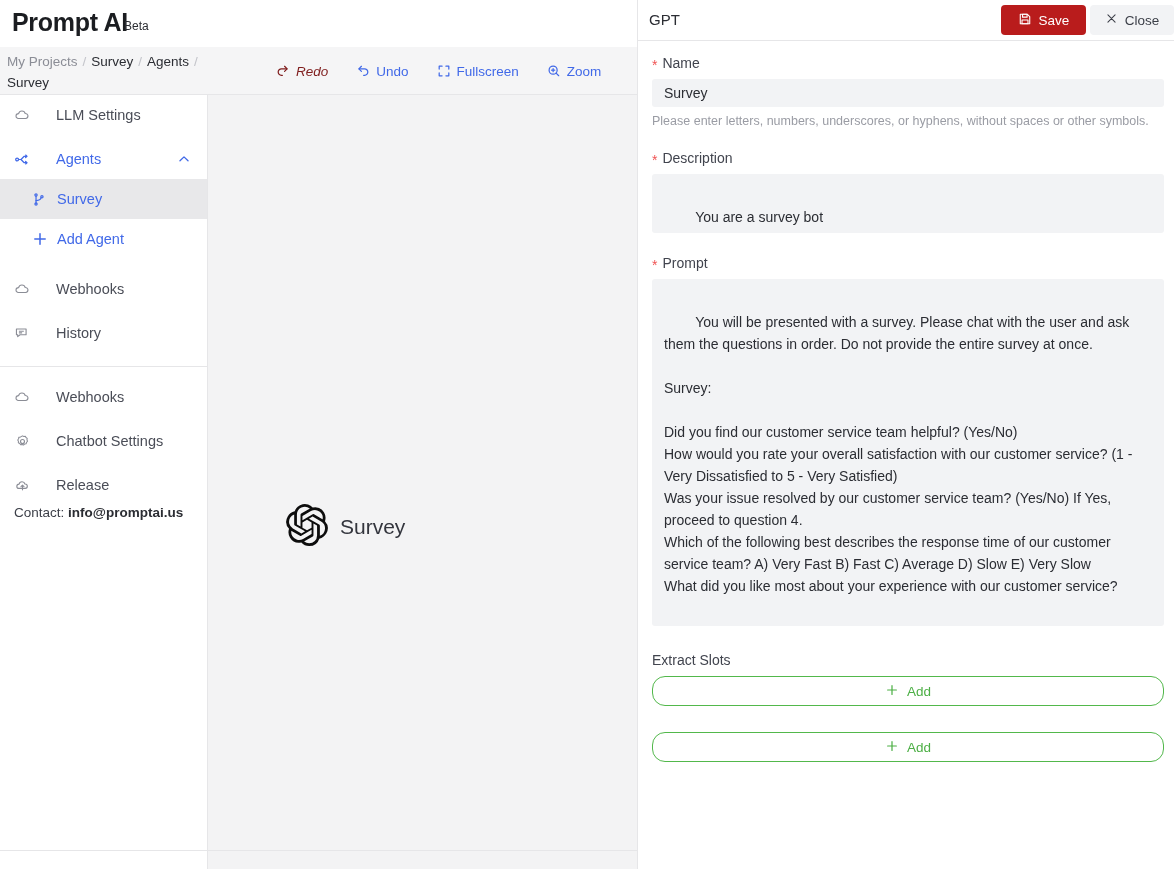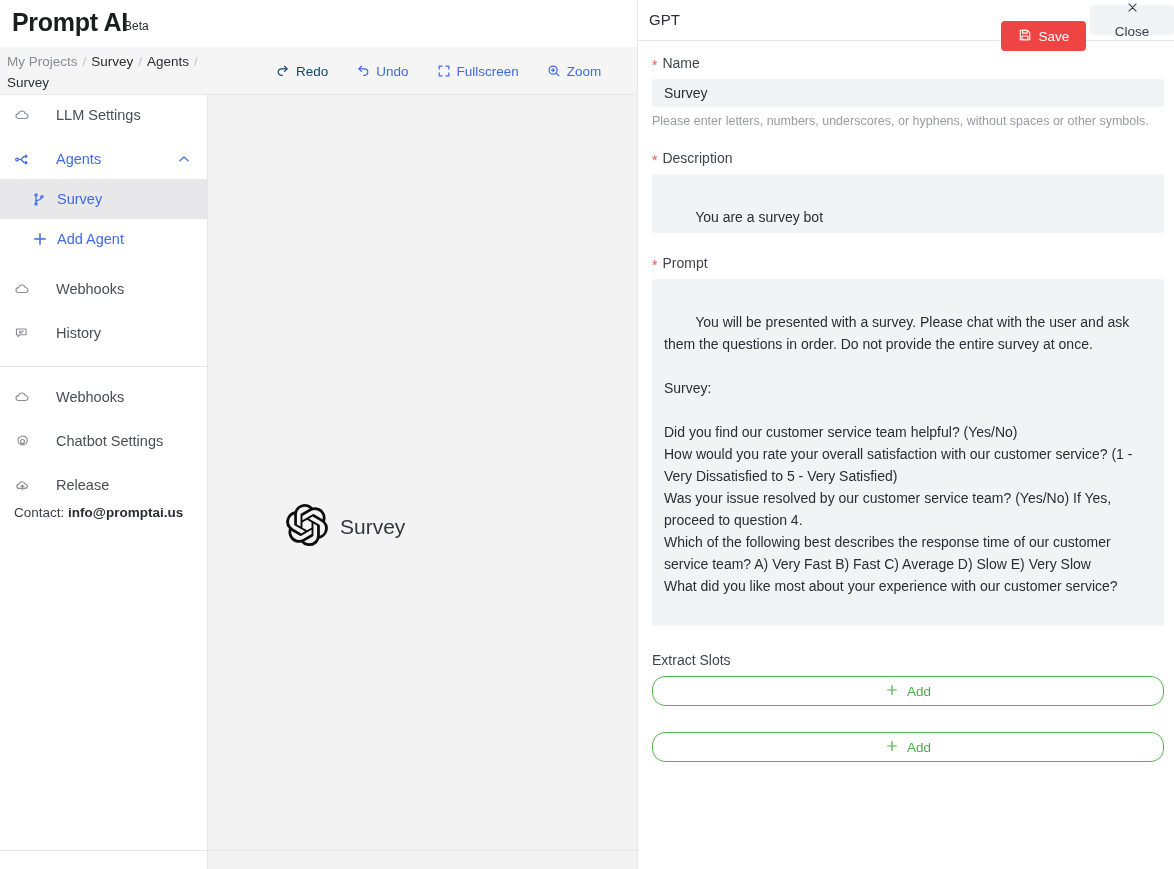--- a/index.html
+++ b/index.html
@@ -56,21 +56,21 @@
     display: flex; align-items: center; gap: 0px;
     overflow: hidden; width: 375px;
   }
   .tool-btn {
     display: flex; align-items: center; gap: 6px;
     font-size: 13.5px; color: #4169e8;
     padding: 0 14px; white-space: nowrap; cursor: pointer;
     background: none; border: none;
     font-family: "Liberation Sans", sans-serif;
   }
-  .tool-btn.disabled { color: #0c4a6e; cursor: default; }
+  .tool-btn.disabled { color: #7f1d1d; cursor: default; font-style: italic; }
   .tool-btn svg { display: block; }
 
   
   #sidebar {
     position: absolute; left: 0; top: 95px; width: 207px; height: 774px;
     background: #ffffff;
   }
   .nav-item {
     position: relative;
     display: flex; align-items: center; gap: 25px;
@@ -129,34 +129,32 @@
     position: relative; height: 41px;
     border-bottom: 1px solid #e6e6e8;
   }
   #panel-title {
     position: absolute; left: 11px; top: 11px;
     font-size: 15px; color: #2b2d33;
   }
   #save-btn {
     position: absolute; right: 88px; top: 5px;
     width: 85px; height: 30px; border-radius: 4px;
-    background: #ef4444; color: #ffffff; border: none;
+    background: #b91c1c; color: #ffffff; border: none;
     display: flex; align-items: center; justify-content: center; gap: 7px;
     font-size: 13.5px; cursor: pointer;
     font-family: "Liberation Sans", sans-serif;
-    margin-top: 16px;
   }
   #close-btn {
     position: absolute; right: 0px; top: 5px;
     width: 84px; height: 30px; border-radius: 4px;
     background: #f2f3f5; color: #3c3f48; border: none;
     display: flex; align-items: center; justify-content: center; gap: 7px;
     font-size: 13.5px; cursor: pointer;
     font-family: "Liberation Sans", sans-serif;
-    flex-direction: column;
   }
 
   #panel-body { padding: 14px 11px 0 14px; }
 
   .field-label {
     font-size: 14px; color: #41444e; margin-bottom: 8px;
     display: flex; align-items: baseline; gap: 5px;
   }
   .req { color: #f05252; font-size: 14px; line-height: 1; position: relative; top: 2px; }
 

